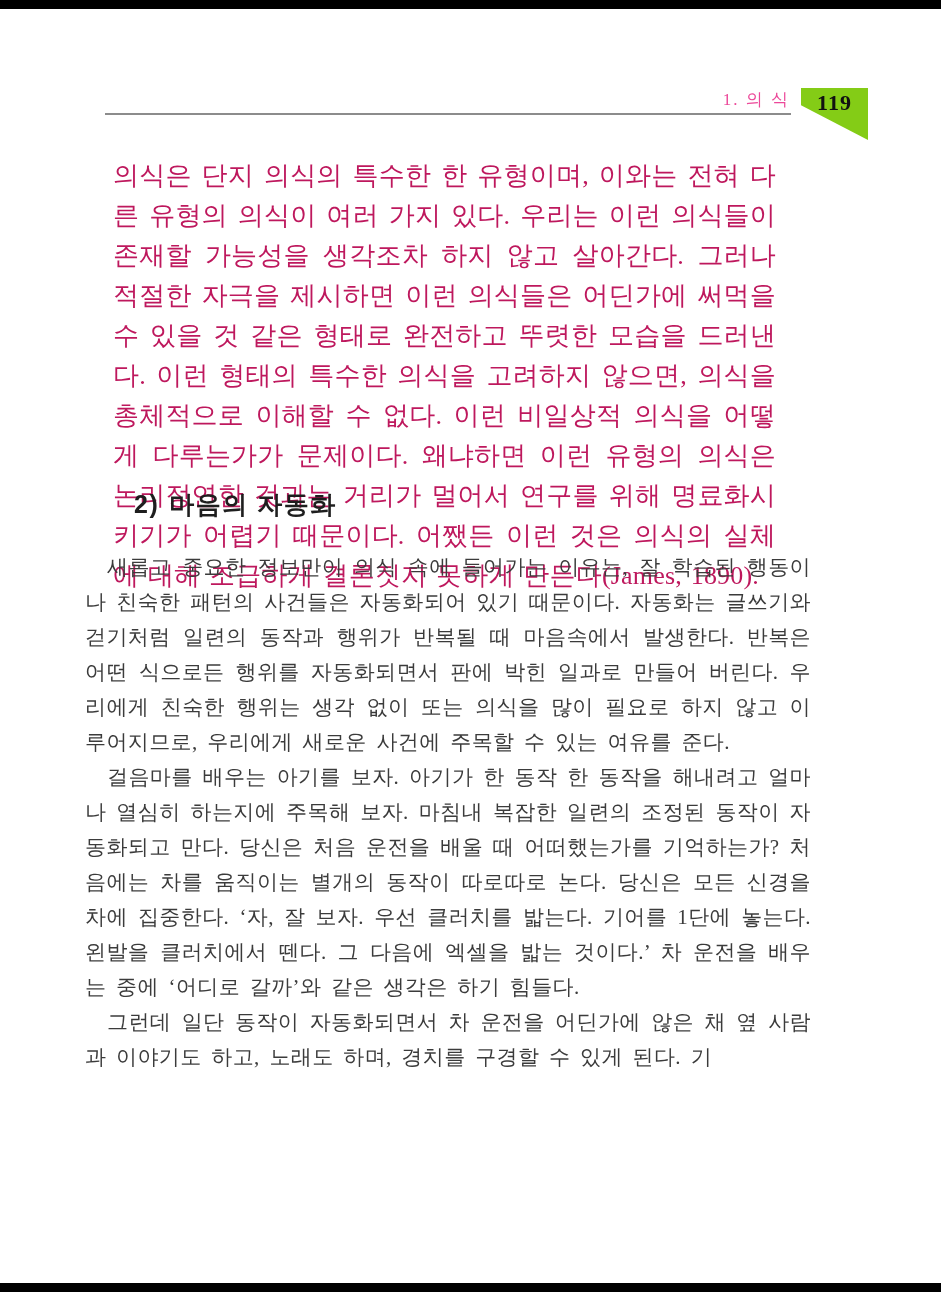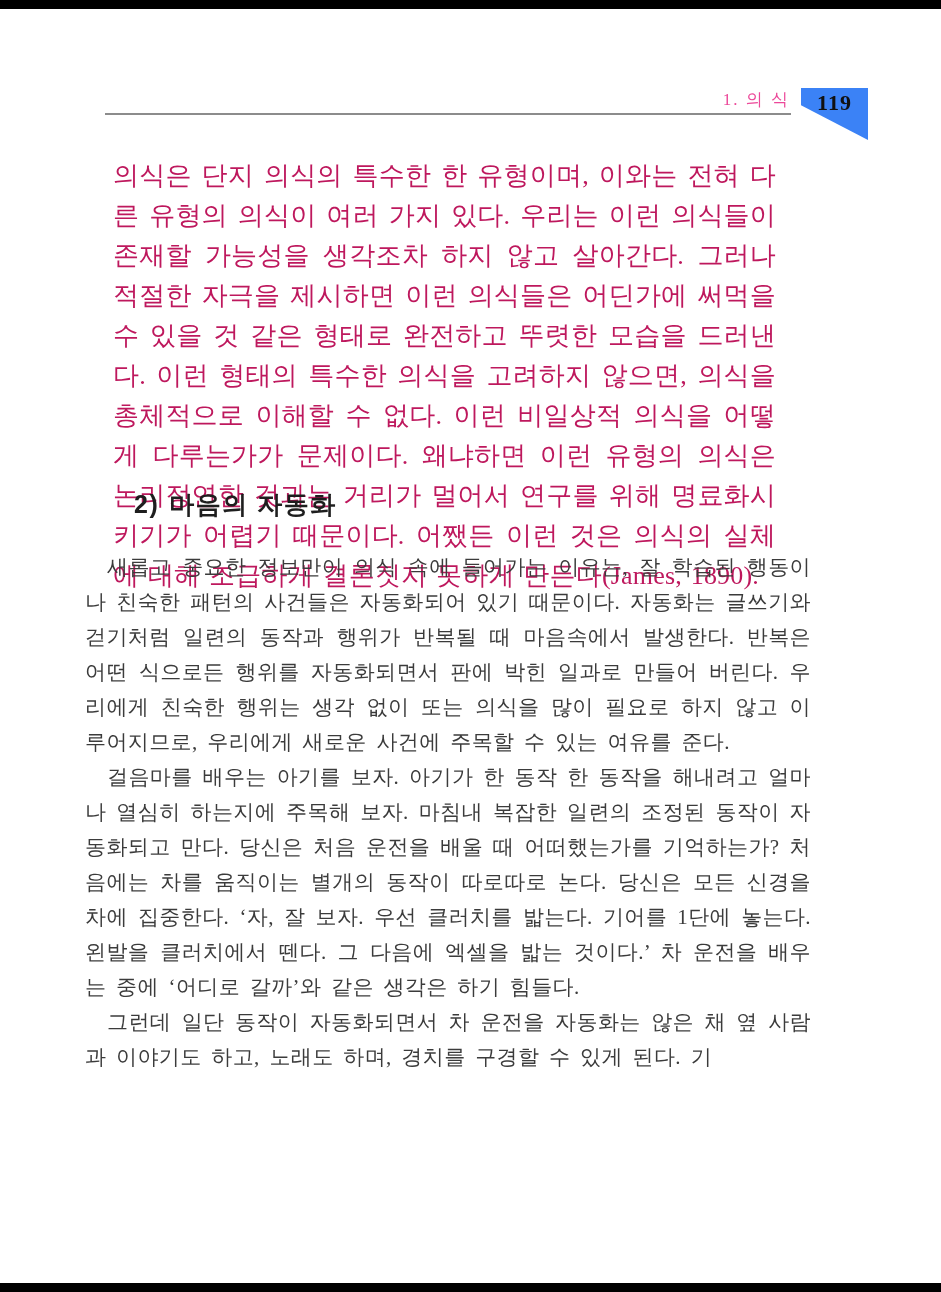--- a/index.html
+++ b/index.html
@@ -39,21 +39,21 @@
     width: 686px;
     height: 2px;
     background: #8c8c8c;
   }
   .page-tab {
     position: absolute;
     top: 88px;
     left: 801px;
     width: 67px;
     height: 52px;
-    background: #3b82f6;
+    background: #84cc16;
     clip-path: polygon(0 0, 100% 0, 100% 100%, 0 33%);
     text-align: center;
   }
   .page-tab .num {
     display: block;
     padding-top: 2px;
     font-size: 22px;
     font-weight: bold;
     color: #111111;
     letter-spacing: 1px;
@@ -119,18 +119,18 @@
 
   <div class="quote-block">의식은 단지 의식의 특수한 한 유형이며, 이와는 전혀 다른 유형의 의식이 여러 가지 있다. 우리는 이런 의식들이 존재할 가능성을 생각조차 하지 않고 살아간다. 그러나 적절한 자극을 제시하면 이런 의식들은 어딘가에 써먹을 수 있을 것 같은 형태로 완전하고 뚜렷한 모습을 드러낸다. 이런 형태의 특수한 의식을 고려하지 않으면, 의식을 총체적으로 이해할 수 없다. 이런 비일상적 의식을 어떻게 다루는가가 문제이다. 왜냐하면 이런 유형의 의식은 논리정연한 것과는 거리가 멀어서 연구를 위해 명료화시키기가 어렵기 때문이다. 어쨌든 이런 것은 의식의 실체에 대해 조급하게 결론짓지 못하게 만든다(James, 1890).</div>
 
   <h2 class="section-heading">
     <span class="sec-num">2)</span><span>마음의 자동화</span>
   </h2>
 
   <div class="body-text">
     <p>새롭고 중요한 정보만이 의식 속에 들어가는 이유는, 잘 학습된 행동이나 친숙한 패턴의 사건들은 자동화되어 있기 때문이다. 자동화는 글쓰기와 걷기처럼 일련의 동작과 행위가 반복될 때 마음속에서 발생한다. 반복은 어떤 식으로든 행위를 자동화되면서 판에 박힌 일과로 만들어 버린다. 우리에게 친숙한 행위는 생각 없이 또는 의식을 많이 필요로 하지 않고 이루어지므로, 우리에게 새로운 사건에 주목할 수 있는 여유를 준다.</p>
     <p>걸음마를 배우는 아기를 보자. 아기가 한 동작 한 동작을 해내려고 얼마나 열심히 하는지에 주목해 보자. 마침내 복잡한 일련의 조정된 동작이 자동화되고 만다. 당신은 처음 운전을 배울 때 어떠했는가를 기억하는가? 처음에는 차를 움직이는 별개의 동작이 따로따로 논다. 당신은 모든 신경을 차에 집중한다. ‘자, 잘 보자. 우선 클러치를 밟는다. 기어를 1단에 놓는다. 왼발을 클러치에서 뗀다. 그 다음에 엑셀을 밟는 것이다.’ 차 운전을 배우는 중에 ‘어디로 갈까’와 같은 생각은 하기 힘들다.</p>
-    <p>그런데 일단 동작이 자동화되면서 차 운전을 자동화는 않은 채 옆 사람과 이야기도 하고, 노래도 하며, 경치를 구경할 수 있게 된다. 기</p>
+    <p>그런데 일단 동작이 자동화되면서 차 운전을 어딘가에 않은 채 옆 사람과 이야기도 하고, 노래도 하며, 경치를 구경할 수 있게 된다. 기</p>
   </div>
 
   <div class="edge-bar bottom"></div>
 
 </div>
 
 </body></html>

